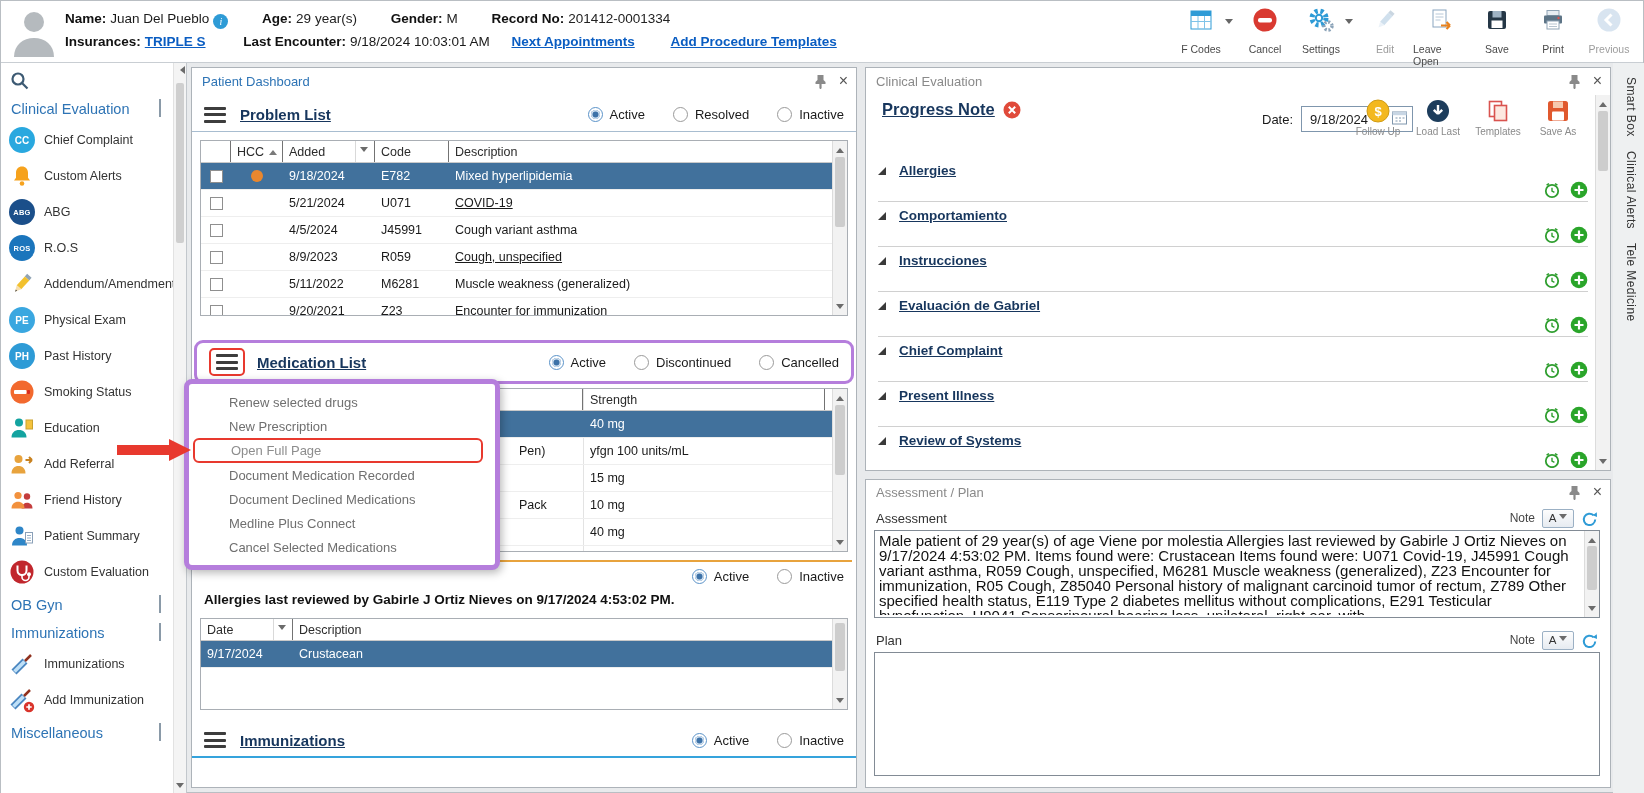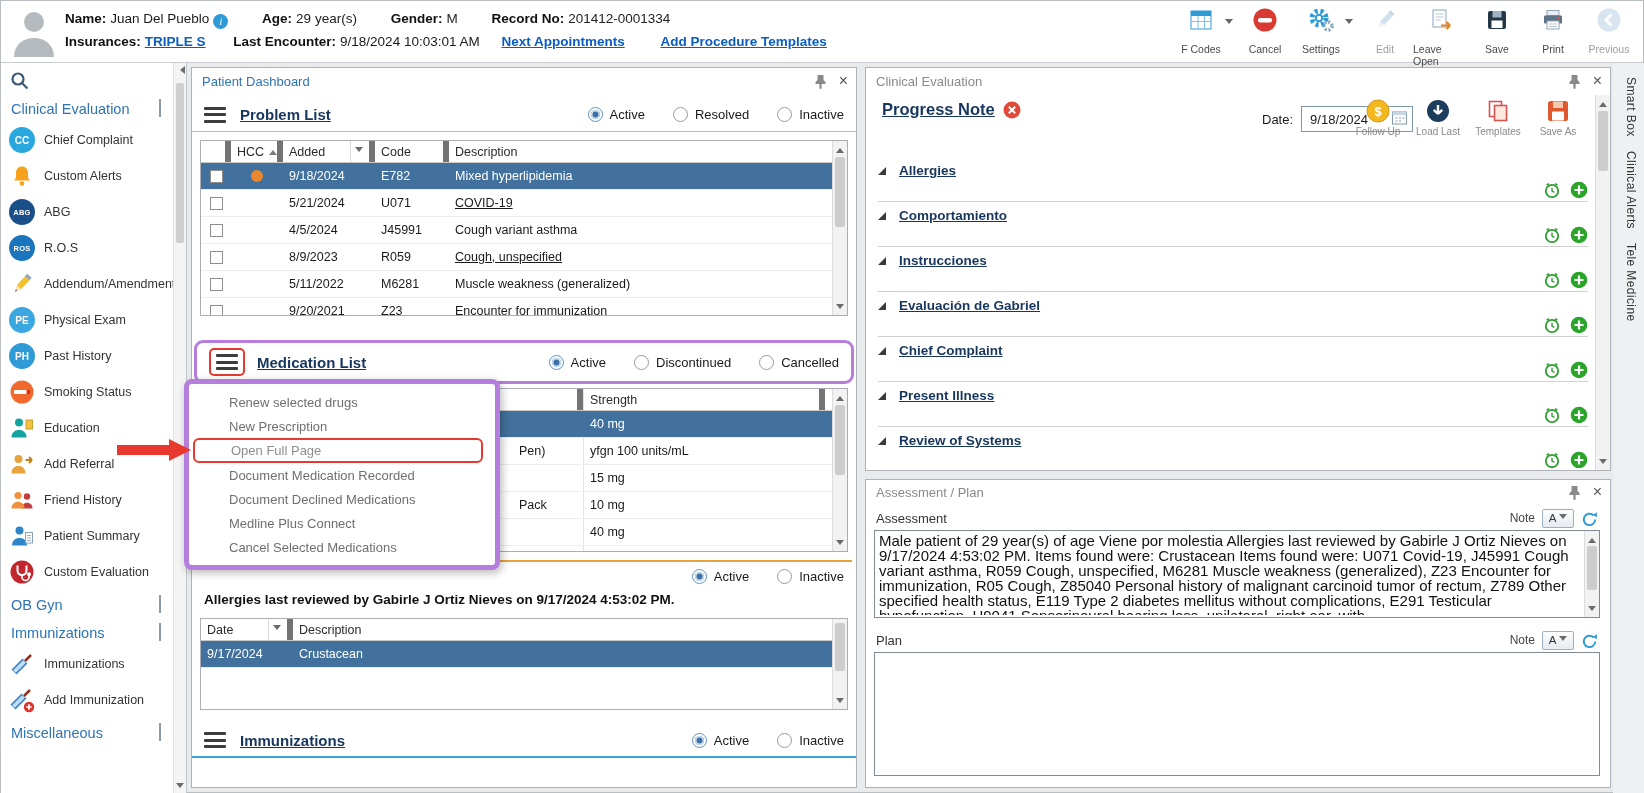--- a/index.html
+++ b/index.html
@@ -45,21 +45,21 @@
 .burger{width:22px;height:16px;display:flex;flex-direction:column;justify-content:space-between;margin-right:14px;cursor:pointer}
 .burger i{display:block;height:3px;background:#3d3d3d;border-radius:1px}
 .radios{margin-left:auto;display:flex;align-items:center;gap:7px;font-size:13px;color:#1a1a1a}
 .rgap{width:14px}
 .radio{width:15px;height:15px;min-width:15px;border-radius:50%;border:1px solid #9a9a9a;background:#fff;display:inline-block;position:relative;cursor:pointer}
 .radio.sel{border:1px solid #5b93c9}
 .radio.sel::after{content:"";position:absolute;inset:2px;background:#3d72a8;border-radius:50%;box-shadow:inset 0 0 0 1.5px #cfe0f0}
 
 .tbl{position:absolute;left:8px;right:8px;border:1px solid #a9aeb4;font-size:12.5px;overflow:hidden;background:#fff}
 .thr{display:flex;height:22px;border-bottom:1px solid #c9c9c9;background:#fff;color:#2b2b2b;padding-right:15px}
-.th{display:flex;align-items:center;padding:0 6px;border-right:6px solid #737373}
+.th{display:flex;align-items:center;padding:0 6px;border-right:1px solid #737373}
 .tr{display:flex;height:27px;align-items:center;border-bottom:1px solid #eeeeee;background:#fff;padding-right:15px}
 .tr.sel{background:#41719c;color:#fff}
 .td{padding:0 6px;display:flex;align-items:center;height:100%;overflow:hidden;white-space:nowrap}
 .c-chk{width:30px;justify-content:center}
 .c-hcc{width:52px}
 .c-added{width:92px}
 .c-code{width:74px}
 .c-desc{flex:1}
 .c-date{width:92px}
 .c-mname{width:382px;padding-left:318px}
@@ -122,21 +122,21 @@
           <path d="M3 50c0-12 9-19 20-19s20 7 20 19z" fill="#b5babe"></path>
         </svg>
     </span>
     <div class="hline hl1">
       <span class="hlab">Name:</span><span>Juan Del Pueblo</span><span class="info-i">i</span>
       <span class="hlab">Age:</span><span class="hval">29 year(s)</span>
       <span class="hlab">Gender:</span><span class="hval">M</span>
       <span class="hlab">Record No:</span><span class="hval">201412-0001334</span>
     </div>
     <div class="hline hl2">
-      <span class="hlab">Insurances:</span><span class="link" style="margin-right:24px">TRIPLE S</span>
+      <span class="hlab">Insurances:</span><span class="link" style="margin-right:34px">TRIPLE S</span>
       <span class="hlab">Last Encounter:</span><span style="margin-right:18px">9/18/2024 10:03:01 AM</span>
       <span class="link" style="margin-right:32px">Next Appointments</span>
       <span class="link">Add Procedure Templates</span>
     </div>
     <div id="toolbar">
       <div class="tbtn">
         <span class="ticon">
             <svg width="26" height="26">
               <rect x="3" y="4" width="20" height="18" fill="#fff" stroke="#2e9bd6"></rect>
               <rect x="3" y="4" width="20" height="5" fill="#2e9bd6"></rect>

